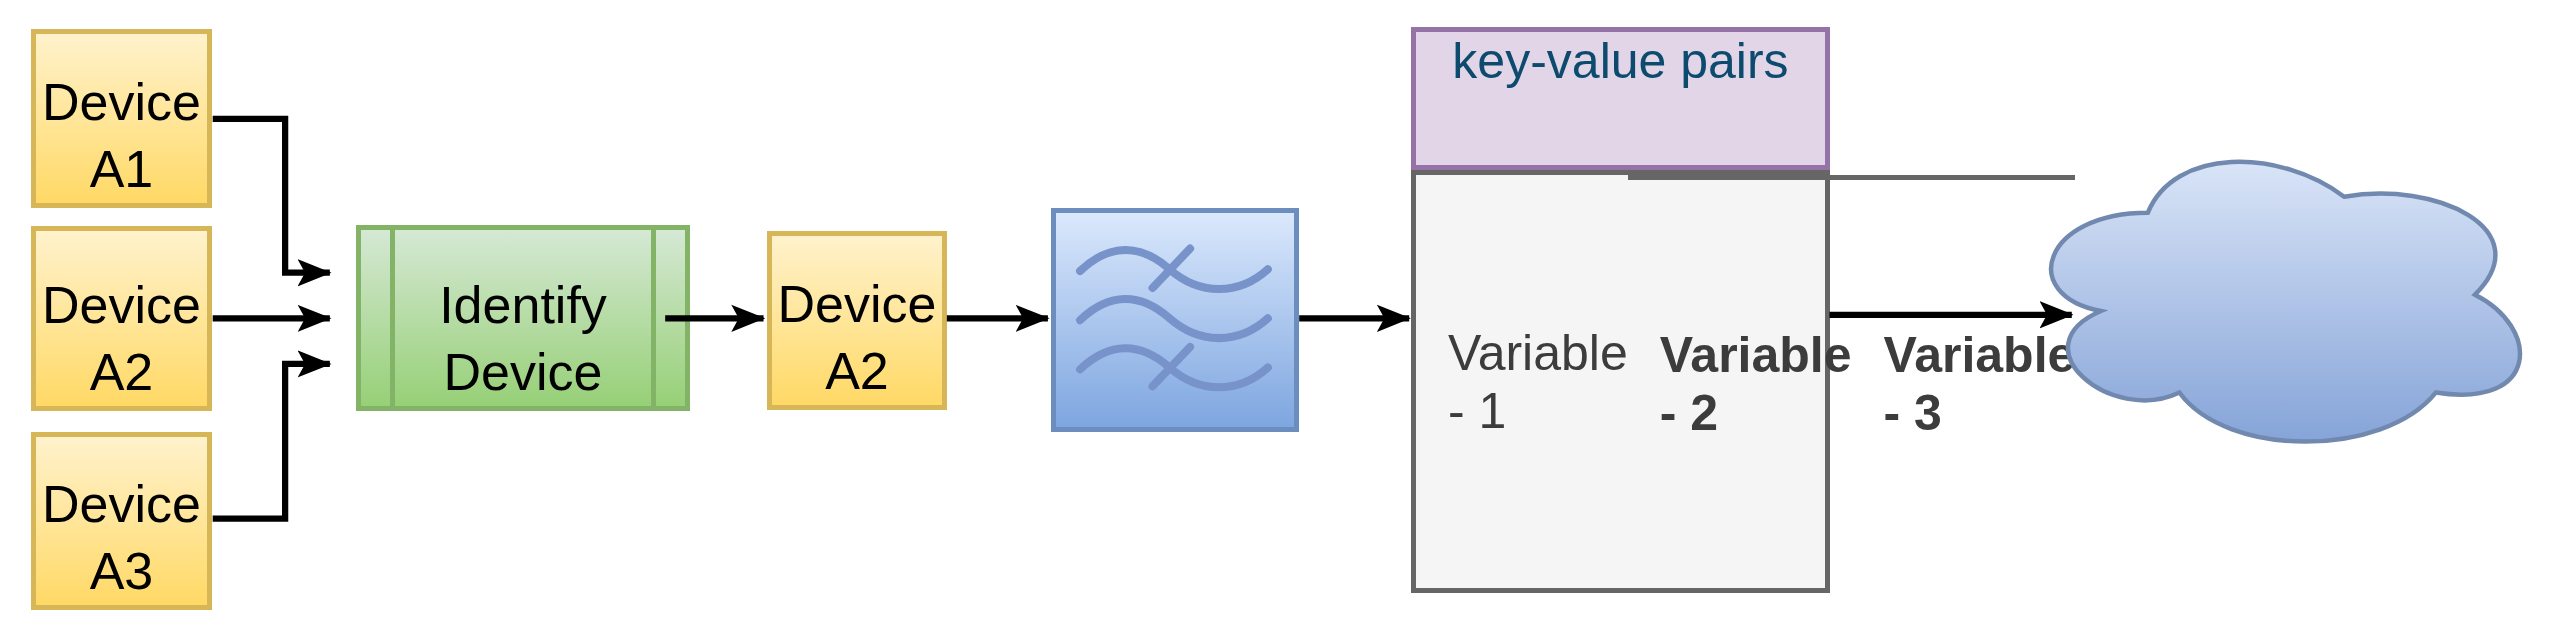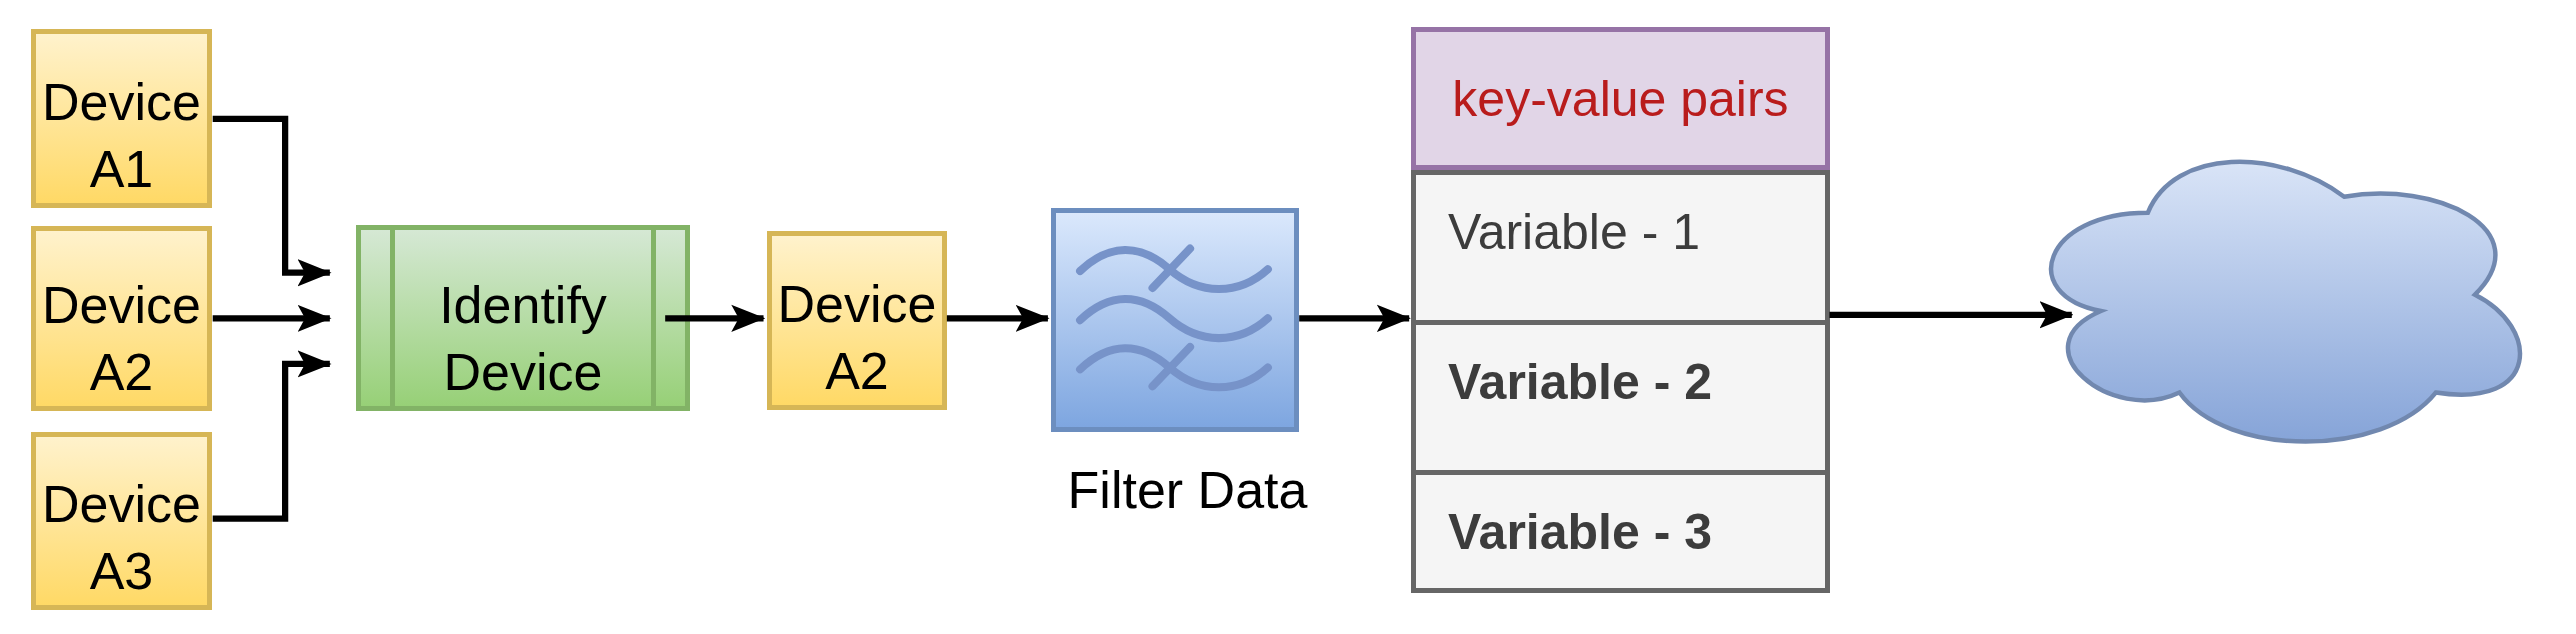--- a/index.html
+++ b/index.html
@@ -56,28 +56,28 @@
     text-align:center;
   }
   #label-filter{left:1033px;top:462px;width:309px;height:57px;}
   #label-cloud{left:2132px;top:271px;width:268px;height:54px;line-height:54px;z-index:4;}
 
   
   .kv-header{
     position:absolute;left:1411px;top:27px;width:419px;height:143px;
     box-sizing:border-box;
     background:#E1D5E7;border:5.4px solid #9673A6;
-    display:flex;align-items:center;justify-content:center;
-    font-size:50px;color:#b91c1c;z-index:2;
+    display:flex;align-items:flex-start;justify-content:center;
+    font-size:50px;color:#0c4a6e;z-index:2;
   }
   .kv-rows{
     position:absolute;left:1411px;top:170px;width:419px;height:423px;
     box-sizing:border-box;
     background:#F5F5F5;border:5.4px solid #666666;
-    display:flex;flex-direction:column;z-index:2;gap:32px;
+    display:flex;flex-direction:row;z-index:2;
   }
   .kv-row{
     flex:1 1 0;
     display:flex;align-items:center;
     box-sizing:border-box;
     padding-left:32px;
     font-size:50px;color:#3C3C3C;
   }
   .kv-row + .kv-row{border-top:5.4px solid #666666;font-weight:bold;}
 </style>
@@ -108,21 +108,20 @@
 Device</span>
   </div>
 
   <div class="node node-yellow" id="node-a2-out">
     <span>Device
 A2</span>
   </div>
 
   <div class="node node-blue" id="node-filter"></div>
 
-  <div class="free-label" id="label-filter">Filter Data</div>
 
   <div class="kv-header">
     <span>key-value pairs</span>
   </div>
   <div class="kv-rows">
     <div class="kv-row">
       <span>Variable - 1</span>
     </div>
     <div class="kv-row">
       <span>Variable - 2</span>

